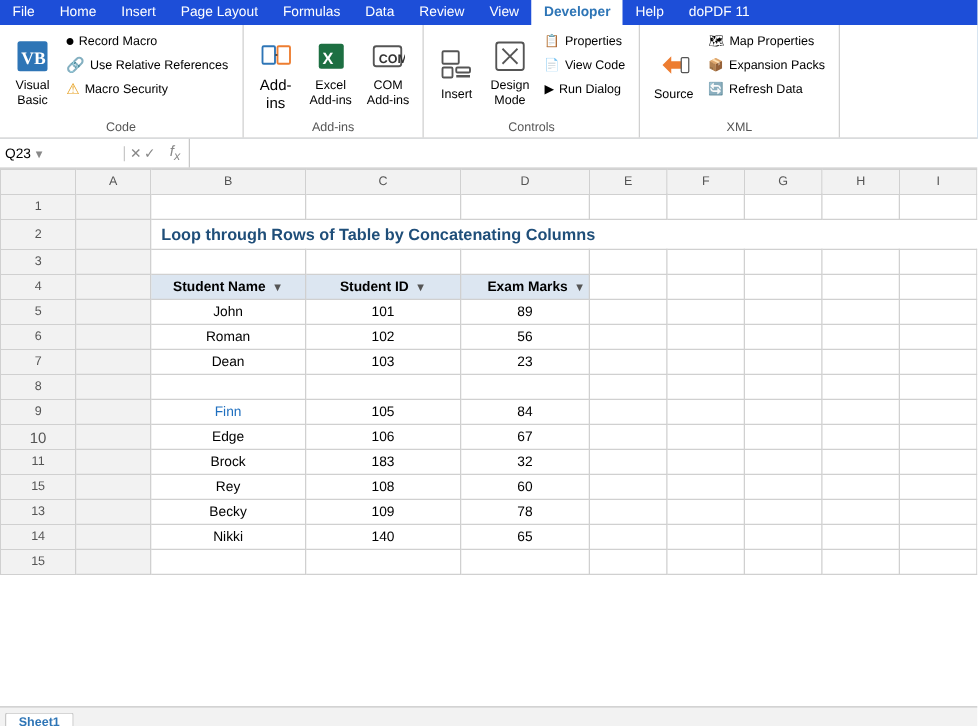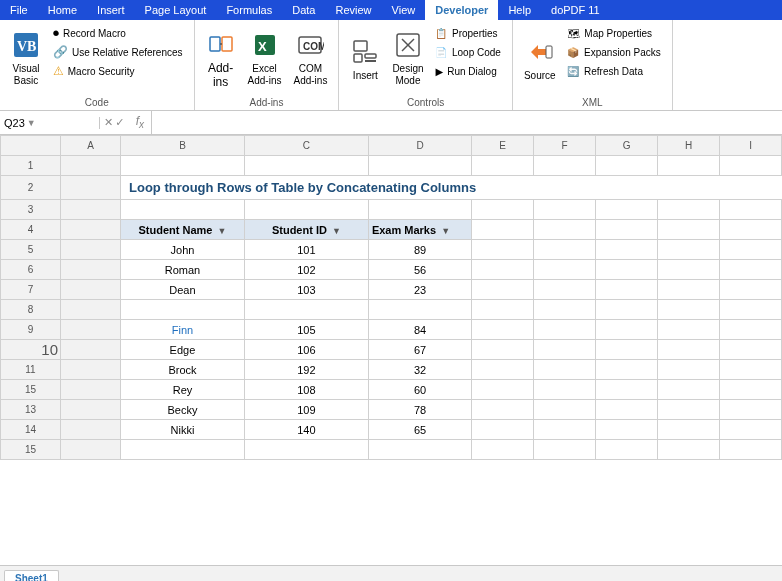--- a/index.html
+++ b/index.html
@@ -333,21 +333,21 @@
           </div>
           <span style="font-size:10px;line-height:1.2">Design<br>Mode</span>
         </button>
         <div class="ribbon-stacked">
           <button class="ribbon-btn-small">
             <span>📋</span>
             <span>Properties</span>
           </button>
           <button class="ribbon-btn-small">
             <span>📄</span>
-            <span>Loop Code</span>
+            <span>View Code</span>
           </button>
           <button class="ribbon-btn-small">
             <span>▶</span>
             <span>Run Dialog</span>
           </button>
         </div>
       </div>
       <span class="ribbon-group-label">Controls</span>
     </div>
 
@@ -455,21 +455,21 @@
           <td class="col-header" style="text-align:center;font-size:10px;width:20px">4</td>
           <td class="grid-cell col-a"></td>
           <td class="grid-cell table-header" style="text-align:center;background:#dce6f1">
             <span>Student Name</span>
             <span class="dropdown-arrow">▼</span>
           </td>
           <td class="grid-cell table-header" style="text-align:center;background:#dce6f1">
             <span>Student ID</span>
             <span class="dropdown-arrow">▼</span>
           </td>
-          <td class="grid-cell table-header" style="text-align:left;background:#dce6f1">
+          <td class="grid-cell table-header" style="text-align:right;background:#dce6f1">
             <span>Exam Marks</span>
             <span class="dropdown-arrow">▼</span>
           </td>
           <td class="grid-cell"></td>
           <td class="grid-cell"></td>
           <td class="grid-cell"></td>
           <td class="grid-cell"></td>
           <td class="grid-cell"></td>
         </tr>
 
@@ -532,37 +532,37 @@
           <td class="grid-cell data-cell"><span>105</span></td>
           <td class="grid-cell data-cell"><span>84</span></td>
           <td class="grid-cell"></td>
           <td class="grid-cell"></td>
           <td class="grid-cell"></td>
           <td class="grid-cell"></td>
           <td class="grid-cell"></td>
         </tr>
 
         <tr>
-          <td class="col-header" style="text-align:right;font-size:15px;width:20px">10</td>
+          <td class="col-header" style="text-align:center;font-size:12px;width:20px">10</td>
           <td class="grid-cell col-a"></td>
           <td class="grid-cell data-cell"><span>Edge</span></td>
           <td class="grid-cell data-cell"><span>106</span></td>
           <td class="grid-cell data-cell"><span>67</span></td>
           <td class="grid-cell"></td>
           <td class="grid-cell"></td>
           <td class="grid-cell"></td>
           <td class="grid-cell"></td>
           <td class="grid-cell"></td>
         </tr>
 
         <tr>
           <td class="col-header" style="text-align:center;font-size:10px;width:20px">11</td>
           <td class="grid-cell col-a"></td>
           <td class="grid-cell data-cell"><span>Brock</span></td>
-          <td class="grid-cell data-cell"><span>192</span></td>
+          <td class="grid-cell data-cell"><span>183</span></td>
           <td class="grid-cell data-cell"><span>32</span></td>
           <td class="grid-cell"></td>
           <td class="grid-cell"></td>
           <td class="grid-cell"></td>
           <td class="grid-cell"></td>
           <td class="grid-cell"></td>
         </tr>
 
         <tr>
           <td class="col-header" style="text-align:center;font-size:10px;width:20px">15</td>

